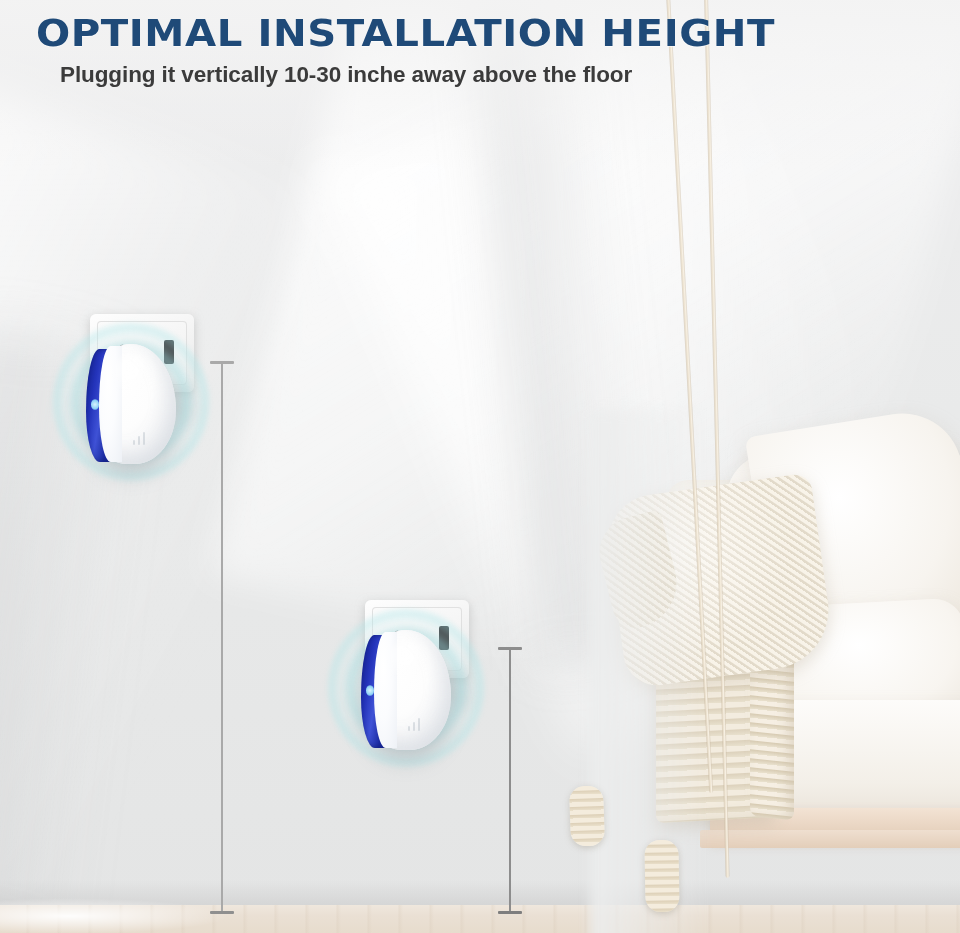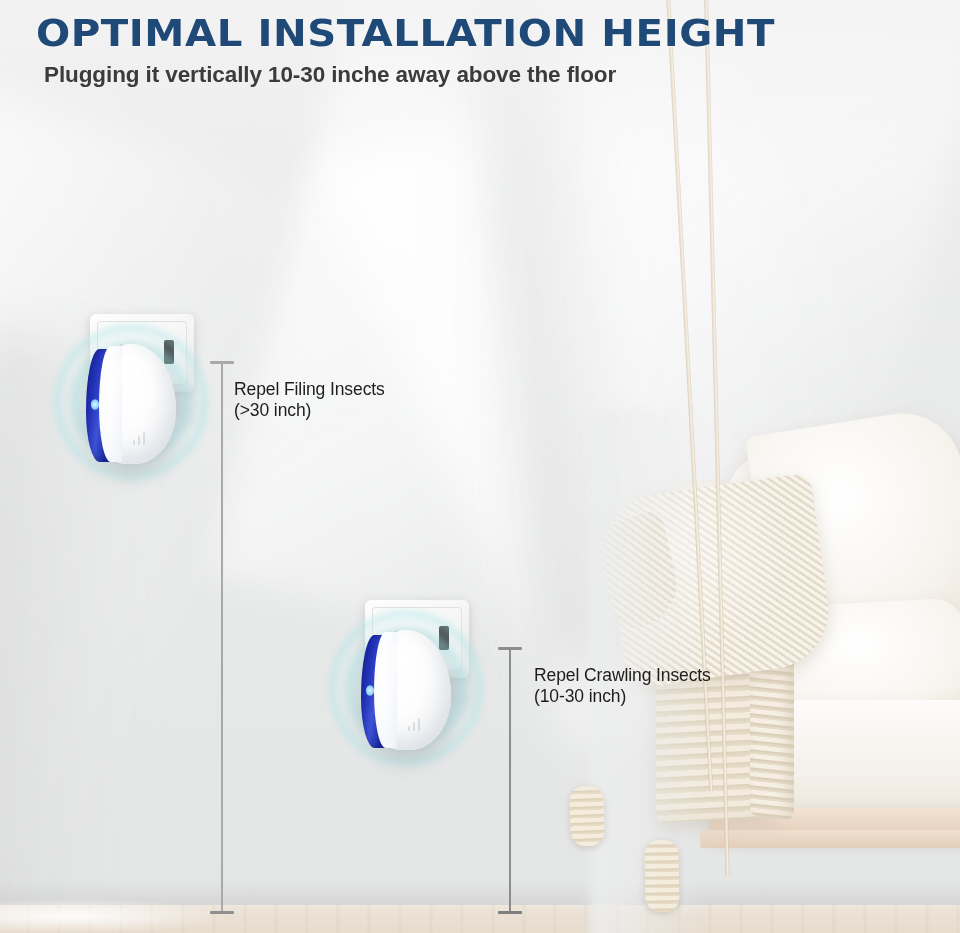--- a/index.html
+++ b/index.html
@@ -93,21 +93,21 @@
   }
   .subhead{
     position:absolute;left:44px;top:62px;
     width:620px;
     font-size:22.5px;
     line-height:1.17;
     font-weight:600;
     color:#3b3b3b;
     letter-spacing:-.1px;
   }
-  .subhead .ln{display:block;white-space:nowrap;}
+  .subhead .ln{display:block;white-space:nowrap;margin-left:16px;}
 
   
   .cord{
     position:absolute;
     background:linear-gradient(90deg,rgba(196,180,156,.55),#efe5d3 42%,#f7f0e3 62%,rgba(196,180,156,.5));
     border-radius:2px;
   }
   .cord-1{left:666px;top:-6px;width:4px;height:800px;transform:rotate(-3.1deg);transform-origin:top center;}
   .cord-2{left:704px;top:-6px;width:4px;height:884px;transform:rotate(-1.4deg);transform-origin:top center;}
   .tassel{
@@ -437,28 +437,20 @@
     <div class="stem" style="background:#a9a9a9;"></div>
     <div class="cap bot" style="background:#8f8f8f;"></div>
   </div>
 
   <div class="dim" style="left:498px;top:647px;width:24px;height:267px;">
     <div class="cap top" style="background:#8d8d8d;"></div>
     <div class="stem" style="background:#8d8d8d;"></div>
     <div class="cap bot" style="background:#7e7e7e;"></div>
   </div>
 
-  <div class="callout" style="left:234px;top:379px;">
-    <span>Repel Filing Insects</span>
-    <span class="l2">(&gt;30 inch)</span>
-  </div>
-
-  <div class="callout" style="left:534px;top:665px;">
-    <span>Repel Crawling Insects</span>
-    <span class="l2">(10-30 inch)</span>
-  </div>
+
 
   <div class="headline">OPTIMAL INSTALLATION HEIGHT</div>
   <div class="subhead">
     <span class="ln">Plugging it vertically 10-30 inche away above the floor</span>
   </div>
 
 </div>
 
 </body></html>

